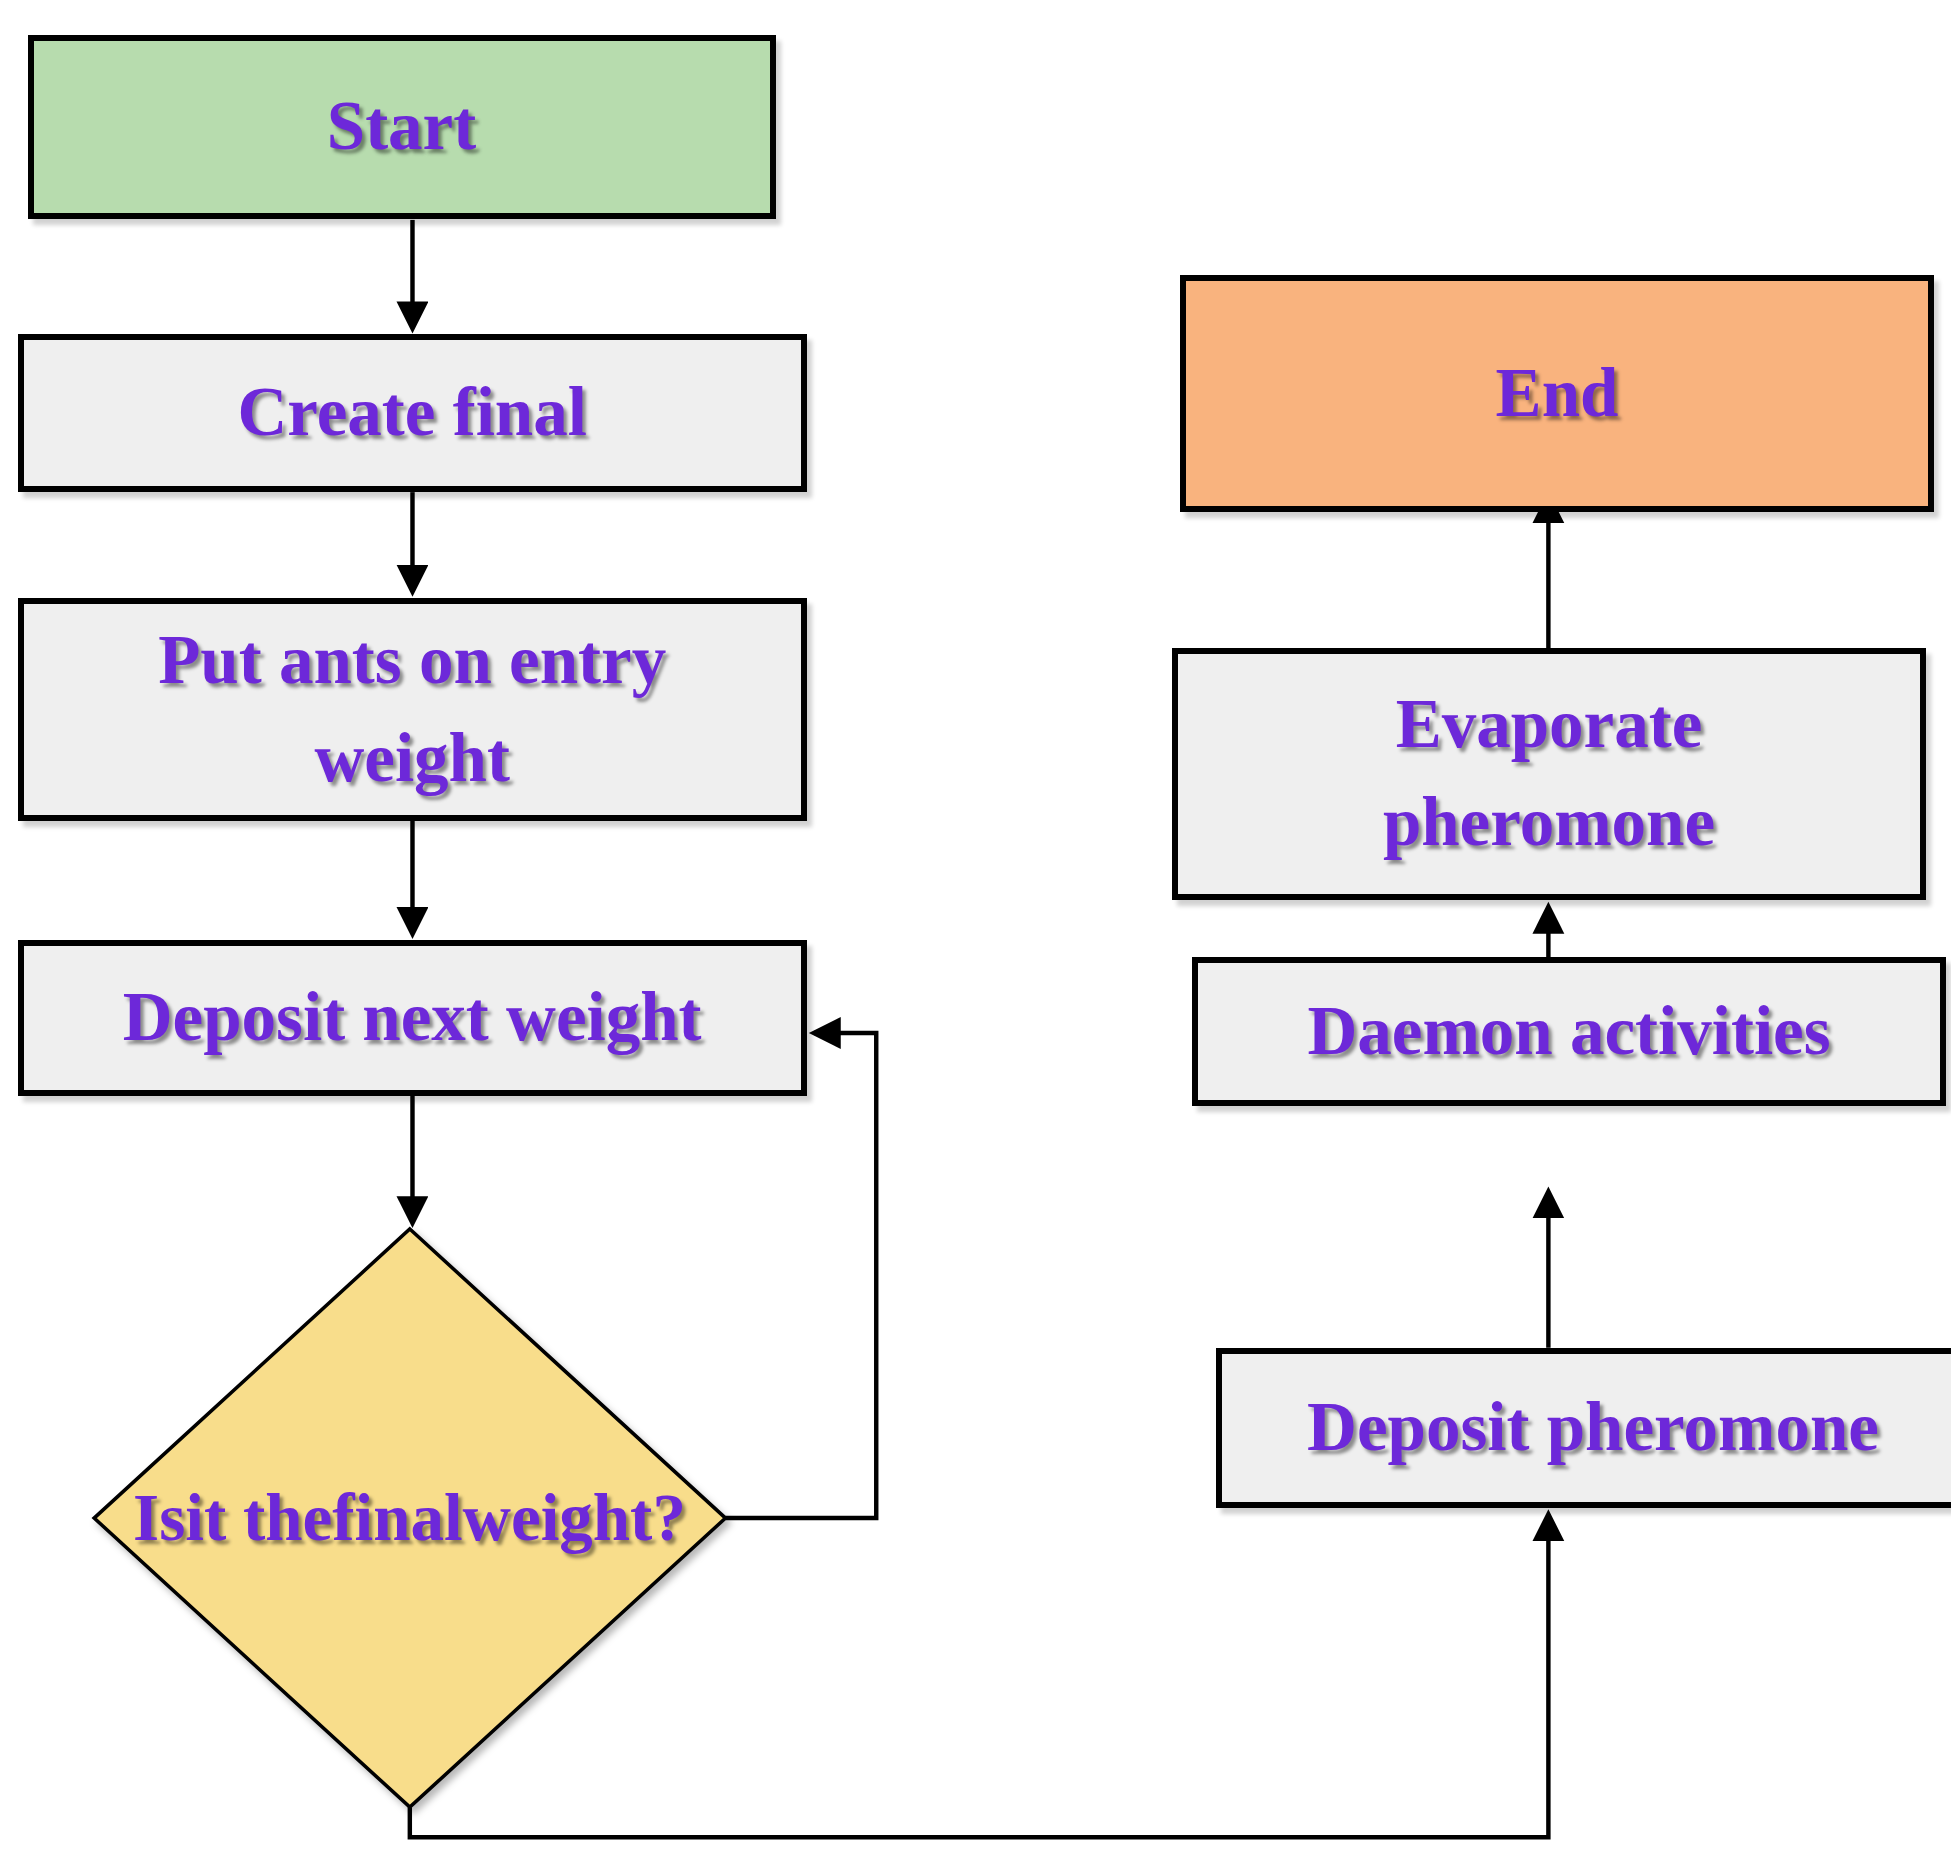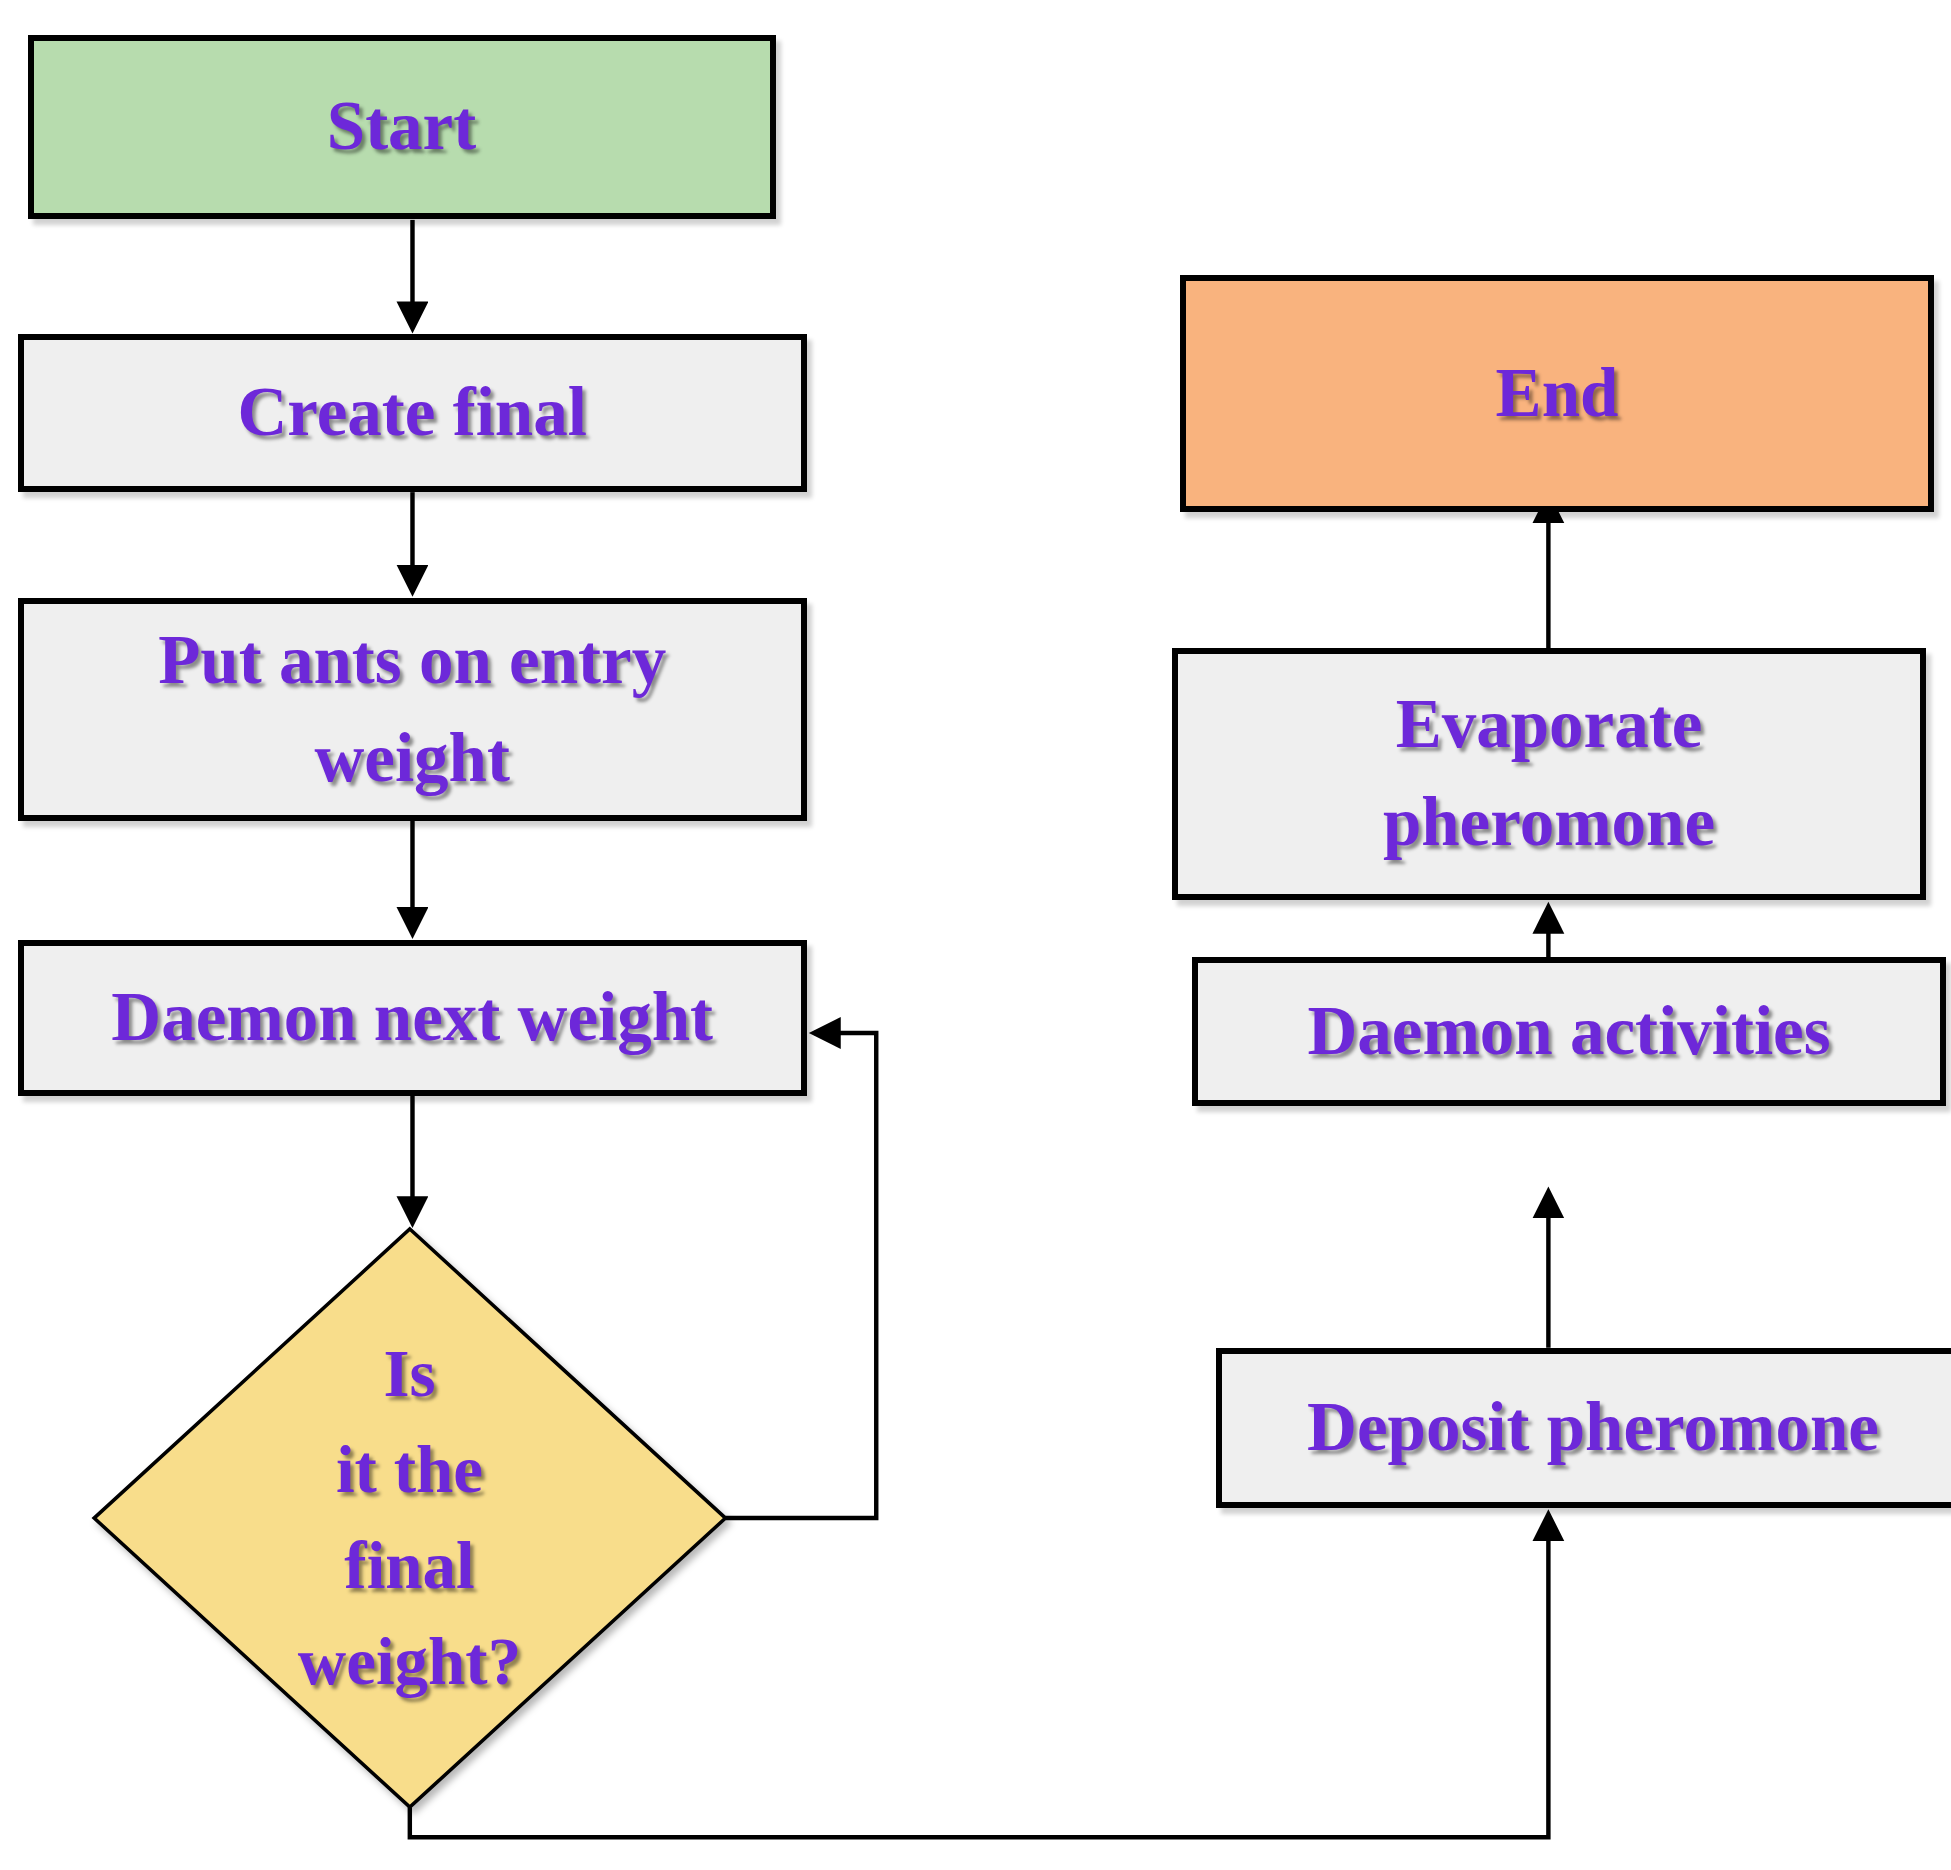--- a/index.html
+++ b/index.html
@@ -52,21 +52,21 @@
     z-index: 2;
     filter: drop-shadow(4.4px 5.3px 3.5px rgba(0,0,0,0.28));
   }
   .diamond-label {
     position: absolute;
     left: 188px;
     top: 1268px;
     width: 443px;
     height: 500px;
     display: flex;
-    flex-direction: column;
+    flex-direction: row;
     align-items: center;
     justify-content: center;
     text-align: center;
     z-index: 3;
   }
   .diamond-label .line {
     font-size: 67px;
     line-height: 1.43;
   }
 </style>
@@ -112,21 +112,21 @@
   <div class="node" style="left: 17.7px; top: 334px; width: 789px; height: 158px; background-color: rgb(239, 239, 239);">
     <span class="line">Create final</span>
   </div>
 
   <div class="node" style="left: 17.7px; top: 598px; width: 789px; height: 223px; background-color: rgb(239, 239, 239);">
     <span class="line">Put ants on entry</span>
     <span class="line">weight</span>
   </div>
 
   <div class="node" style="left: 17.7px; top: 940px; width: 789px; height: 156px; background-color: rgb(239, 239, 239);">
-    <span class="line">Daemon next weight</span>
+    <span class="line">Deposit next weight</span>
   </div>
 
   <div class="diamond-label">
     <span class="line">Is</span>
     <span class="line">it the</span>
     <span class="line">final</span>
     <span class="line">weight?</span>
   </div>
 
   <div class="node" style="left: 1172px; top: 1348px; width: 754px; height: 160px; background-color: rgb(239, 239, 239); margin-left: 44px;">

